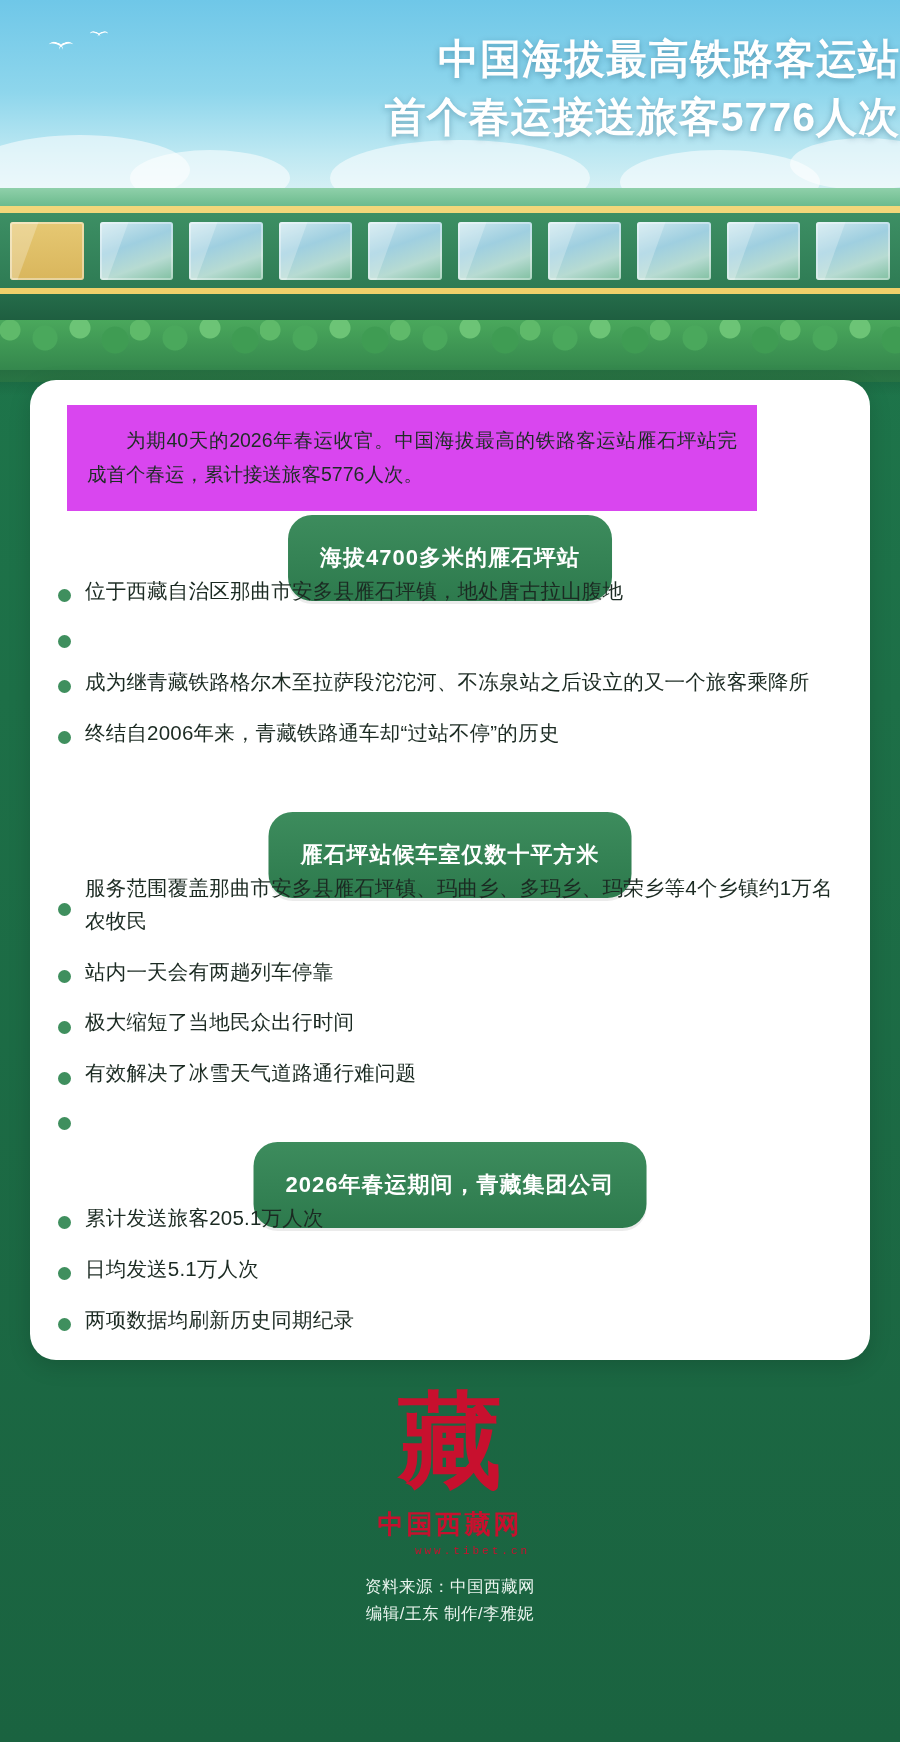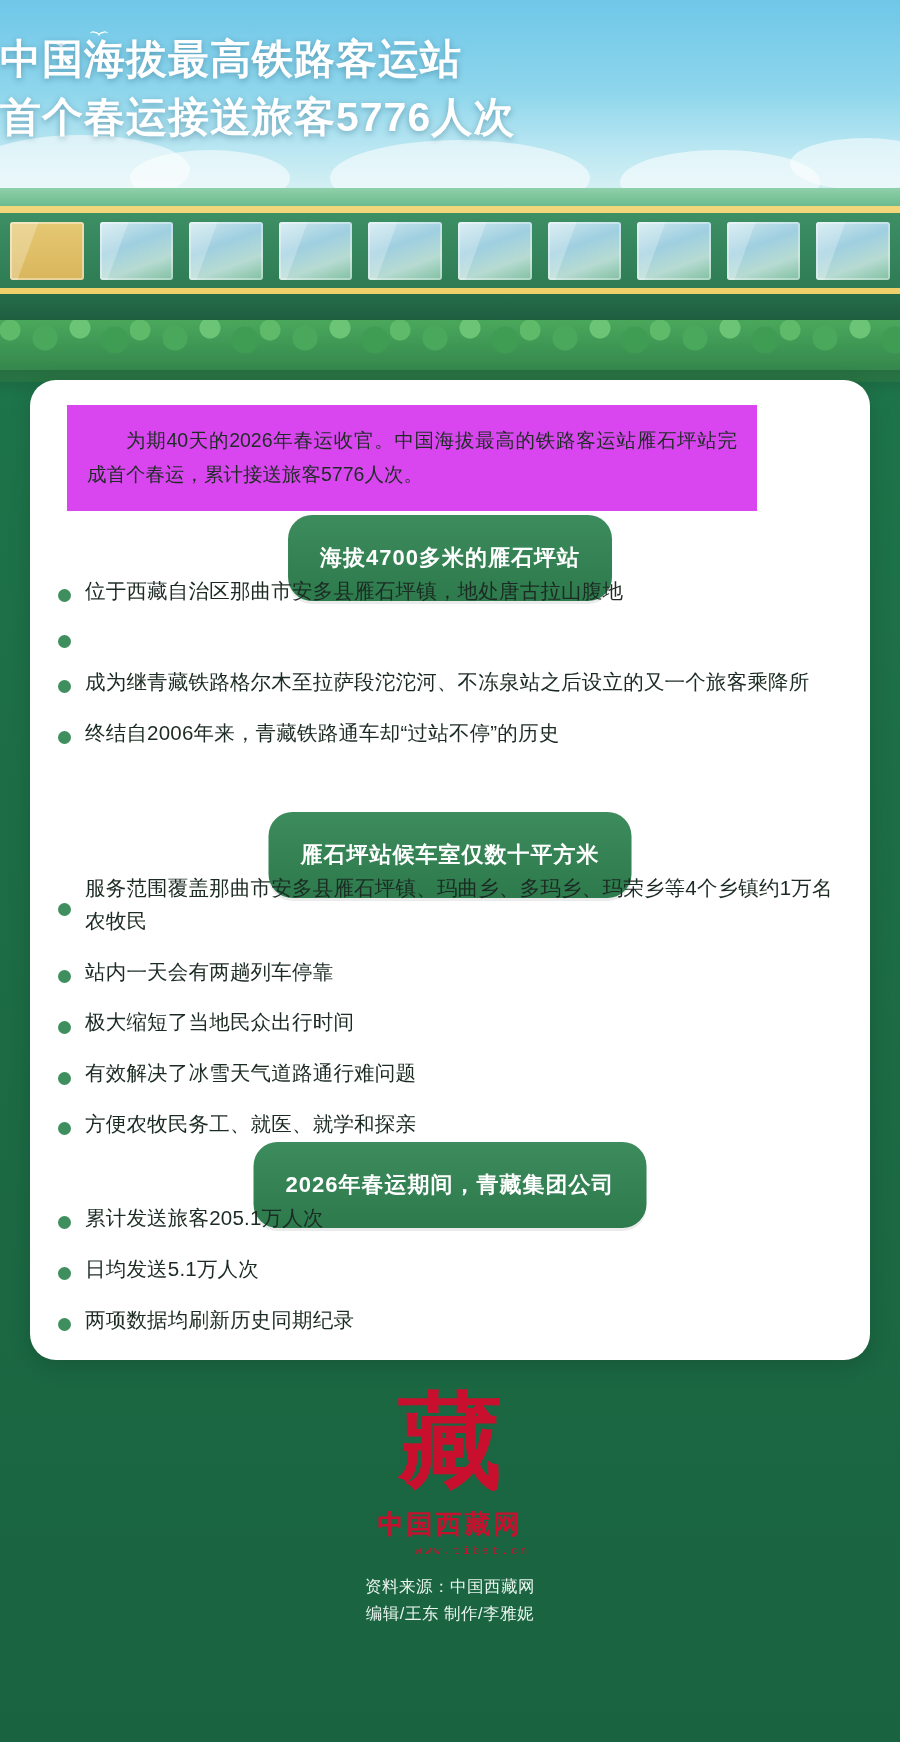--- a/index.html
+++ b/index.html
@@ -54,21 +54,21 @@
   }
   .bird::before { left: 0; transform: rotate(18deg); }
   .bird::after { left: 11px; transform: rotate(-18deg); }
   .b1 { left: 48px; top: 42px; }
   .b2 { left: 86px; top: 30px; transform: scale(0.75); }
 
   .title {
     position: absolute;
     left: 0; top: 30px;
     width: 900px;
-    text-align: left;
+    text-align: right;
     color: #ffffff;
     font-size: 41px;
     font-weight: bold;
     line-height: 1.42;
     letter-spacing: 1px;
     text-shadow: 0 2px 6px rgba(10,60,90,0.35);
   }
   .title .line { display: block; }
 
   
@@ -360,21 +360,20 @@
       <div class="bullet">
         <span class="dot"></span>
         <span class="btext">极大缩短了当地民众出行时间</span>
       </div>
       <div class="bullet">
         <span class="dot"></span>
         <span class="btext">有效解决了冰雪天气道路通行难问题</span>
       </div>
       <div class="bullet">
         <span class="dot"></span>
-        <span class="btext">方便农牧民务工、就医、就学和探亲</span>
       </div>
     </div>
 
     <div class="section-pill pill3">2026年春运期间，青藏集团公司</div>
     <div class="bullets bl3">
       <div class="bullet">
         <span class="dot"></span>
         <span class="btext">累计发送旅客205.1万人次</span>
       </div>
       <div class="bullet">

